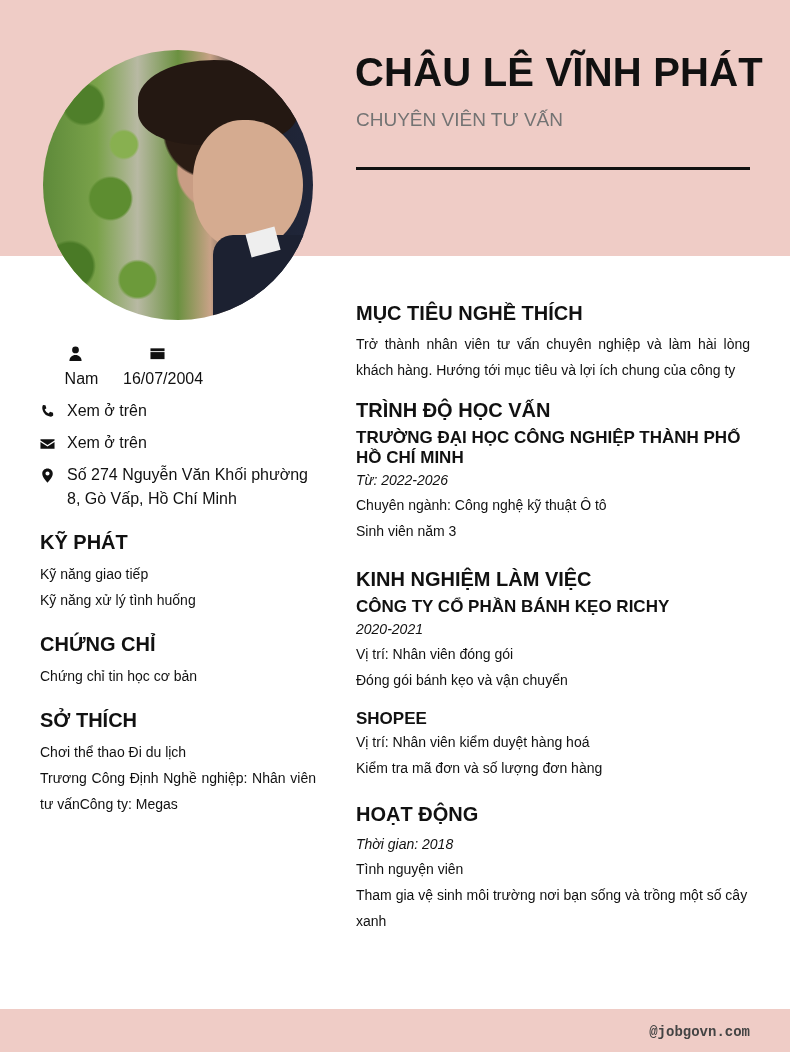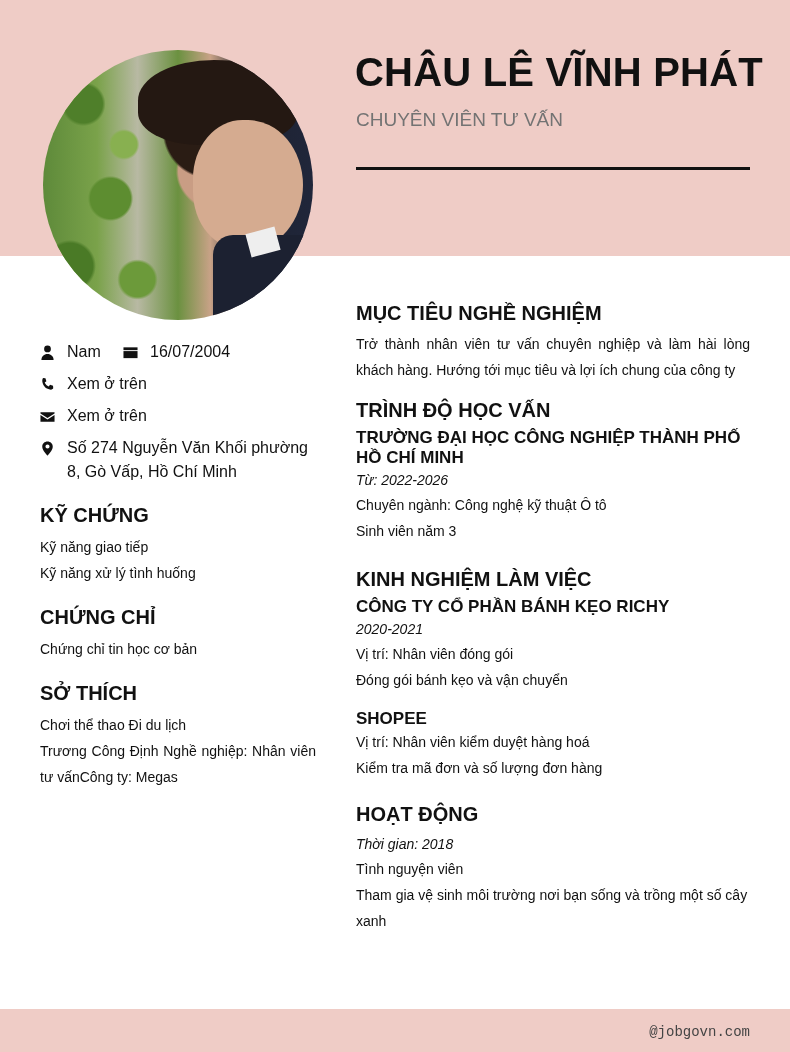--- a/index.html
+++ b/index.html
@@ -1,21 +1,21 @@
 <!DOCTYPE html>
 <html><head>
 <meta charset="utf-8">
 <style>
   * { box-sizing: border-box; margin: 0; padding: 0; }
   html, body { width: 790px; height: 1052px; background: #ffffff; overflow: hidden; }
   body { font-family: "Liberation Sans", "DejaVu Sans", sans-serif; color: #111; position: relative; }
 
   .top-band { position: absolute; left: 0; top: 0; width: 790px; height: 256px; background: #efccc6; }
   .bottom-band { position: absolute; left: 0; top: 1009px; width: 790px; height: 43px; background: #efccc6; }
-  .footer-text { position: absolute; right: 40px; top: 1024px; font-family: "Liberation Mono", "DejaVu Sans Mono", monospace; font-size: 14px; color: #444; }
+  .footer-text { position: absolute; right: 40px; top: 1024px; font-family: "Liberation Mono", "DejaVu Sans Mono", monospace; font-size: 14px; color: #444; font-weight: bold; }
 
   .avatar { position: absolute; left: 43px; top: 50px; width: 270px; height: 270px; border-radius: 50%; overflow: hidden;
     background:
       radial-gradient(circle at 62% 30%, #2a1c14 0 18%, transparent 19%),
       radial-gradient(ellipse at 70% 45%, #c99d84 0 20%, transparent 21%),
       linear-gradient(90deg, #5e8a3a 0%, #7aa24a 20%, #b8b9a3 35%, #6b9140 50%, #c8a287 62%, #1d2230 75%, #20263a 100%);
   }
   .avatar .leaves { position: absolute; inset: 0; background:
       radial-gradient(circle at 15% 20%, #4f7f2a 0 6%, transparent 7%),
       radial-gradient(circle at 25% 55%, #5d8d30 0 8%, transparent 9%),
@@ -28,21 +28,21 @@
   .avatar .collar { position: absolute; left: 205px; top: 180px; width: 30px; height: 24px; background: #eeeeee; transform: rotate(-15deg); }
 
   .name { position: absolute; left: 355px; top: 50px; font-size: 40px; font-weight: 700; letter-spacing: 0.2px; color: #111; }
   .job-title { position: absolute; left: 356px; top: 109px; font-size: 19px; color: #737373; }
   .title-rule { position: absolute; left: 356px; top: 167px; width: 394px; height: 3px; background: #111; }
 
   .left-col { position: absolute; left: 40px; top: 340px; width: 276px; }
   .info-row { display: flex; align-items: flex-start; font-size: 16px; line-height: 24px; margin-bottom: 8px; color: #111; }
   .info-row .icon { width: 27px; flex: 0 0 27px; height: 24px; display: flex; align-items: center; }
   .info-row .icon svg { width: 15px; height: 15px; fill: #111; }
-  .info-pair { display: flex; align-items: center; }
+  .info-pair { display: flex; align-items: center; flex-direction: column; }
   .gender { width: 83px; }
 
   .section { margin-top: 0; }
   .sec-title { font-size: 20px; font-weight: 700; color: #111; line-height: 26px; }
   .left-col .sec-title { margin-top: 18px; margin-bottom: 6px; }
   .item { font-size: 14px; line-height: 26px; color: #111; }
   .justify { text-align: justify; }
 
   .right-col { position: absolute; left: 356px; top: 300px; width: 394px; }
   .right-col .sec-title { margin-bottom: 5px; }
@@ -108,21 +108,21 @@
   <div class="info-row">
     <span class="icon">
       <svg viewBox="0 0 16 16">
           <path d="M8 0.5c-3.2 0-5.6 2.4-5.6 5.5 0 3.8 5.6 9.5 5.6 9.5s5.6-5.7 5.6-9.5C13.6 2.9 11.2 0.5 8 0.5zm0 7.6a2.2 2.2 0 1 1 0-4.4 2.2 2.2 0 0 1 0 4.4z"></path>
         </svg>
     </span>
     <span>Số 274 Nguyễn Văn Khối phường 8, Gò Vấp, Hồ Chí Minh</span>
   </div>
 
   <div class="section">
-    <div class="sec-title">KỸ CHỨNG</div>
+    <div class="sec-title">KỸ PHÁT</div>
     <div class="item">Kỹ năng giao tiếp</div>
     <div class="item">Kỹ năng xử lý tình huống</div>
   </div>
 
   <div class="section">
     <div class="sec-title">CHỨNG CHỈ</div>
     <div class="item">Chứng chỉ tin học cơ bản</div>
   </div>
 
   <div class="section">
@@ -130,21 +130,21 @@
     <div class="item">Chơi thể thao Đi du lịch</div>
   </div>
 
   <div class="section">
     <div class="item justify">Trương Công Định Nghề nghiệp: Nhân viên tư vấnCông ty: Megas</div>
   </div>
 </div>
 
 <div class="right-col">
   <div class="section">
-    <div class="sec-title">MỤC TIÊU NGHỀ NGHIỆM</div>
+    <div class="sec-title">MỤC TIÊU NGHỀ THÍCH</div>
     <div class="item justify">Trở thành nhân viên tư vấn chuyên nghiệp và làm hài lòng khách hàng. Hướng tới mục tiêu và lợi ích chung của công ty</div>
   </div>
 
   <div class="gap" style="height:14px"></div>
 
   <div class="section">
     <div class="sec-title">TRÌNH ĐỘ HỌC VẤN</div>
     <div class="org">TRƯỜNG ĐẠI HỌC CÔNG NGHIỆP THÀNH PHỐ HỒ CHÍ MINH</div>
     <div class="period">Từ: 2022-2026</div>
     <div class="item">Chuyên ngành: Công nghệ kỹ thuật Ô tô</div>

